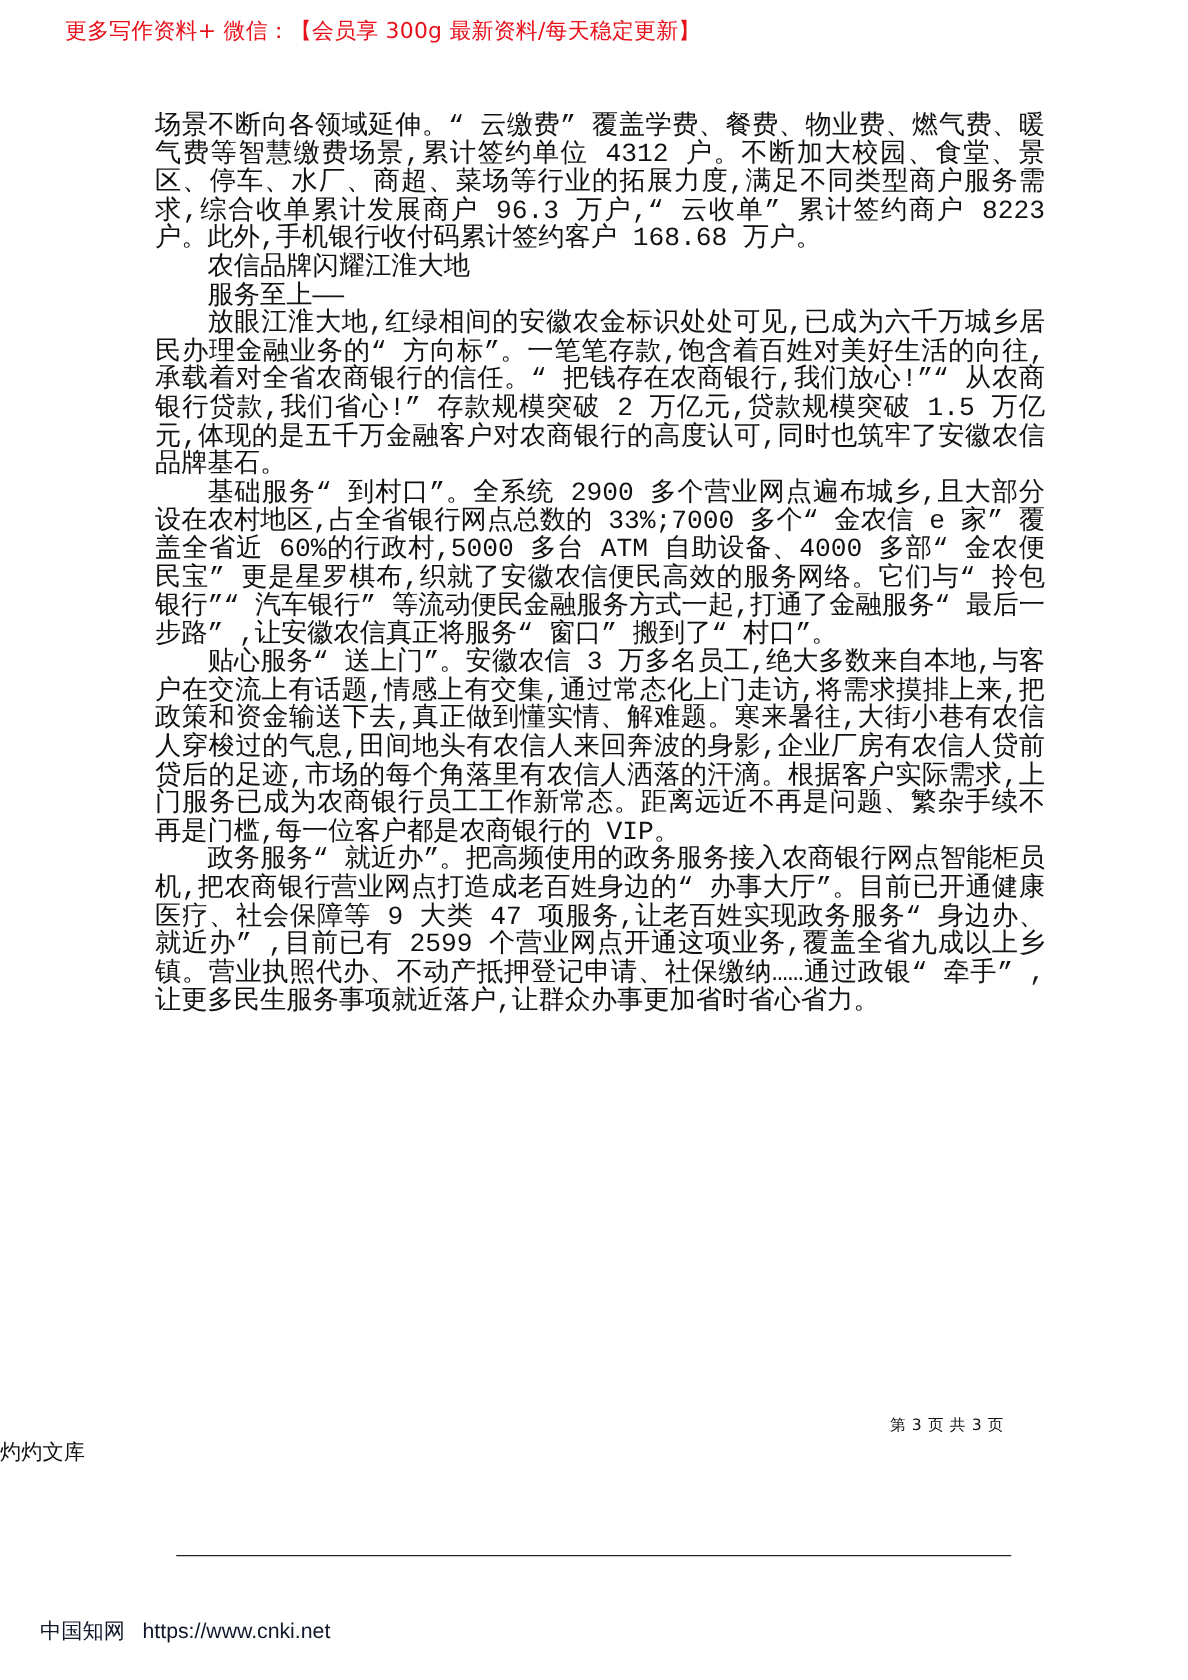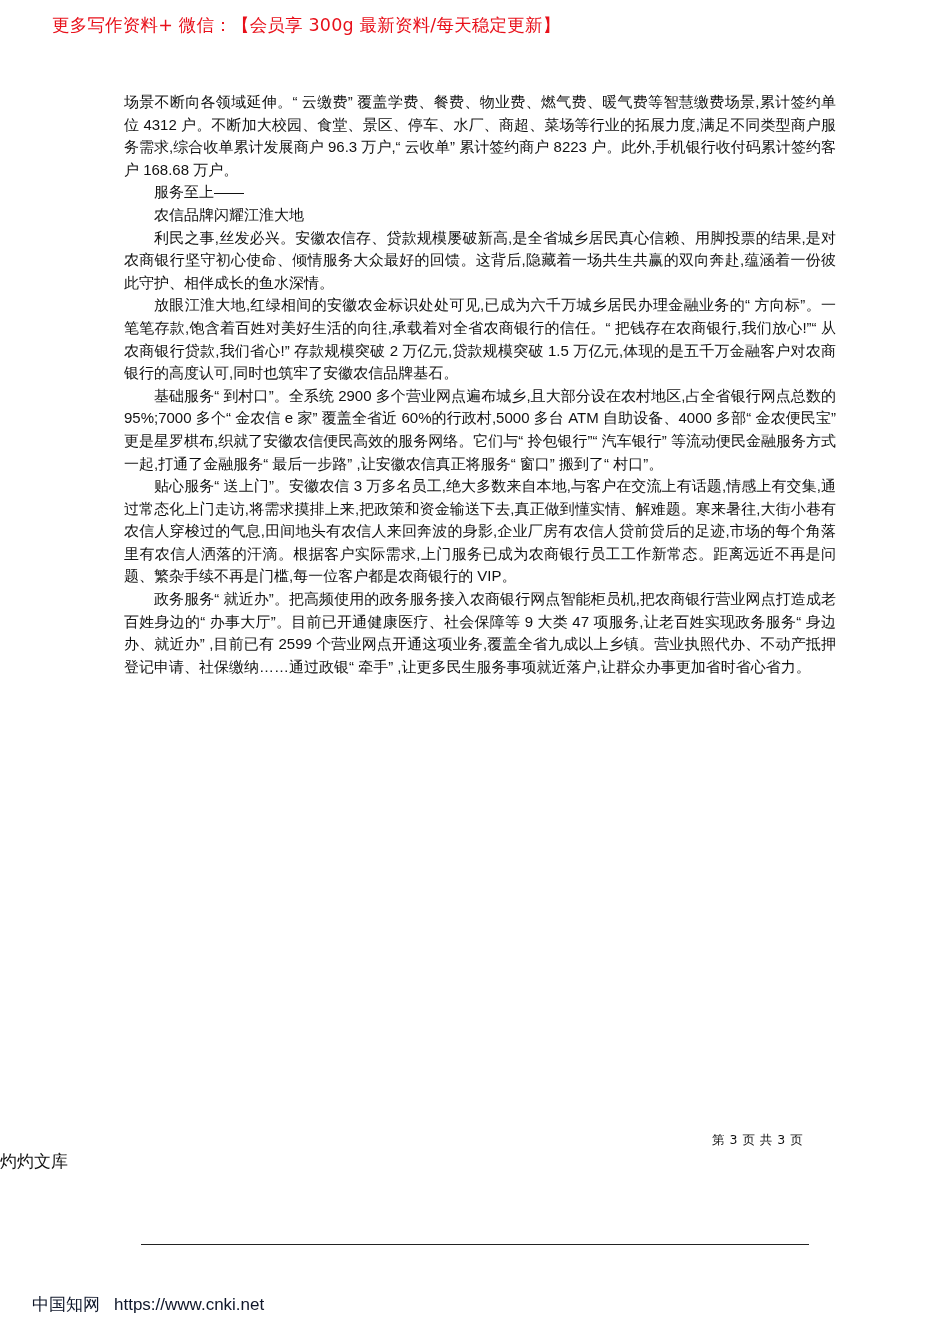--- a/index.html
+++ b/index.html
@@ -23,22 +23,22 @@
       color: #e8101a;
       letter-spacing: 0.2px;
       white-space: nowrap;
       line-height: 26px;
     }
     .article-body {
       position: absolute;
       left: 124px;
       top: 91px;
       width: 712px;
-      font-family: Liberation Sans, sans-serif;
-      font-size: 15px;
+      font-family: Liberation Mono, monospace;
+      font-size: 21px;
       line-height: 22.6px;
       color: #111;
       text-align: justify;
       text-justify: inter-character;
     }
     .article-body p {
       margin: 0;
       text-indent: 0;
     }
     .article-body p.indent {
@@ -83,25 +83,24 @@
       font-family: "Liberation Sans", sans-serif;
     }
   </style>
 </head>
 <body>
 
 <div class="promo-banner">更多写作资料+ 微信：【会员享 300g 最新资料/每天稳定更新】</div>
 
 <div class="article-body">
   <p>场景不断向各领域延伸。“ 云缴费” 覆盖学费、餐费、物业费、燃气费、暖气费等智慧缴费场景,累计签约单位 4312 户。不断加大校园、食堂、景区、停车、水厂、商超、菜场等行业的拓展力度,满足不同类型商户服务需求,综合收单累计发展商户 96.3 万户,“ 云收单” 累计签约商户 8223 户。此外,手机银行收付码累计签约客户 168.68 万户。</p>
+  <p class="indent">农信品牌闪耀江淮大地</p>
   <p class="indent">服务至上——</p>
-  <p class="indent">农信品牌闪耀江淮大地</p>
-  <p class="indent">利民之事,丝发必兴。安徽农信存、贷款规模屡破新高,是全省城乡居民真心信赖、用脚投票的结果,是对农商银行坚守初心使命、倾情服务大众最好的回馈。这背后,隐藏着一场共生共赢的双向奔赴,蕴涵着一份彼此守护、相伴成长的鱼水深情。</p>
   <p class="indent">放眼江淮大地,红绿相间的安徽农金标识处处可见,已成为六千万城乡居民办理金融业务的“ 方向标”。一笔笔存款,饱含着百姓对美好生活的向往,承载着对全省农商银行的信任。“ 把钱存在农商银行,我们放心!”“ 从农商银行贷款,我们省心!” 存款规模突破 2 万亿元,贷款规模突破 1.5 万亿元,体现的是五千万金融客户对农商银行的高度认可,同时也筑牢了安徽农信品牌基石。</p>
-  <p class="indent">基础服务“ 到村口”。全系统 2900 多个营业网点遍布城乡,且大部分设在农村地区,占全省银行网点总数的 95%;7000 多个“ 金农信 e 家” 覆盖全省近 60%的行政村,5000 多台 ATM 自助设备、4000 多部“ 金农便民宝” 更是星罗棋布,织就了安徽农信便民高效的服务网络。它们与“ 拎包银行”“ 汽车银行” 等流动便民金融服务方式一起,打通了金融服务“ 最后一步路” ,让安徽农信真正将服务“ 窗口” 搬到了“ 村口”。</p>
+  <p class="indent">基础服务“ 到村口”。全系统 2900 多个营业网点遍布城乡,且大部分设在农村地区,占全省银行网点总数的 33%;7000 多个“ 金农信 e 家” 覆盖全省近 60%的行政村,5000 多台 ATM 自助设备、4000 多部“ 金农便民宝” 更是星罗棋布,织就了安徽农信便民高效的服务网络。它们与“ 拎包银行”“ 汽车银行” 等流动便民金融服务方式一起,打通了金融服务“ 最后一步路” ,让安徽农信真正将服务“ 窗口” 搬到了“ 村口”。</p>
   <p class="indent">贴心服务“ 送上门”。安徽农信 3 万多名员工,绝大多数来自本地,与客户在交流上有话题,情感上有交集,通过常态化上门走访,将需求摸排上来,把政策和资金输送下去,真正做到懂实情、解难题。寒来暑往,大街小巷有农信人穿梭过的气息,田间地头有农信人来回奔波的身影,企业厂房有农信人贷前贷后的足迹,市场的每个角落里有农信人洒落的汗滴。根据客户实际需求,上门服务已成为农商银行员工工作新常态。距离远近不再是问题、繁杂手续不再是门槛,每一位客户都是农商银行的 VIP。</p>
   <p class="indent">政务服务“ 就近办”。把高频使用的政务服务接入农商银行网点智能柜员机,把农商银行营业网点打造成老百姓身边的“ 办事大厅”。目前已开通健康医疗、社会保障等 9 大类 47 项服务,让老百姓实现政务服务“ 身边办、就近办” ,目前已有 2599 个营业网点开通这项业务,覆盖全省九成以上乡镇。营业执照代办、不动产抵押登记申请、社保缴纳……通过政银“ 牵手” ,让更多民生服务事项就近落户,让群众办事更加省时省心省力。</p>
 </div>
 
 <div class="page-number">第 3 页 共 3 页</div>
 
 <div class="library-name">灼灼文库</div>
 
 <div class="footer-rule"></div>
 

